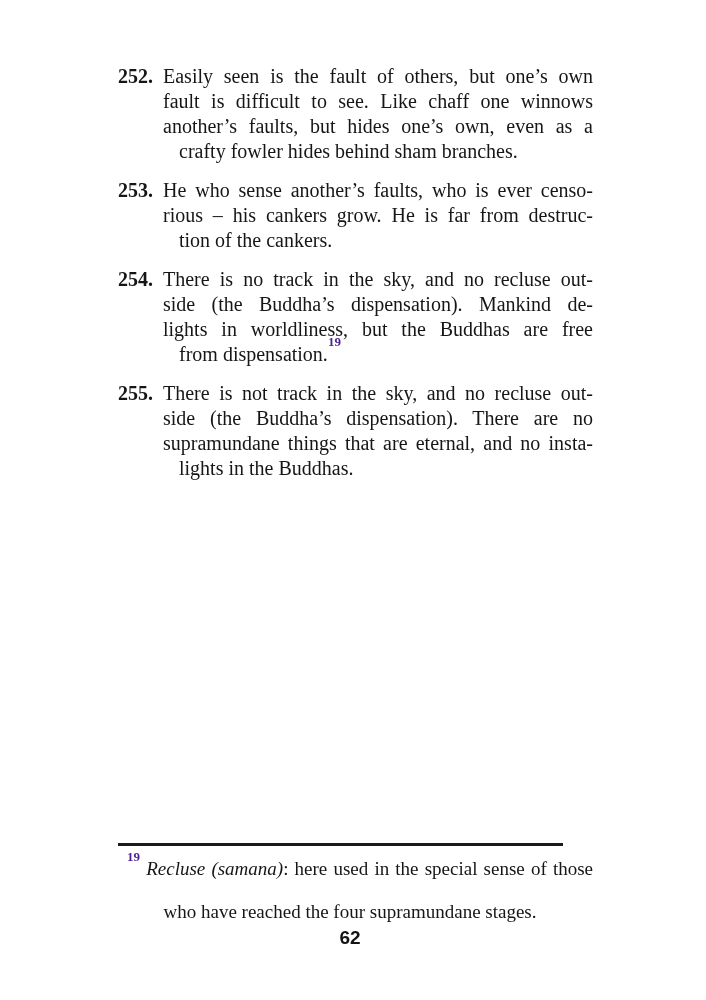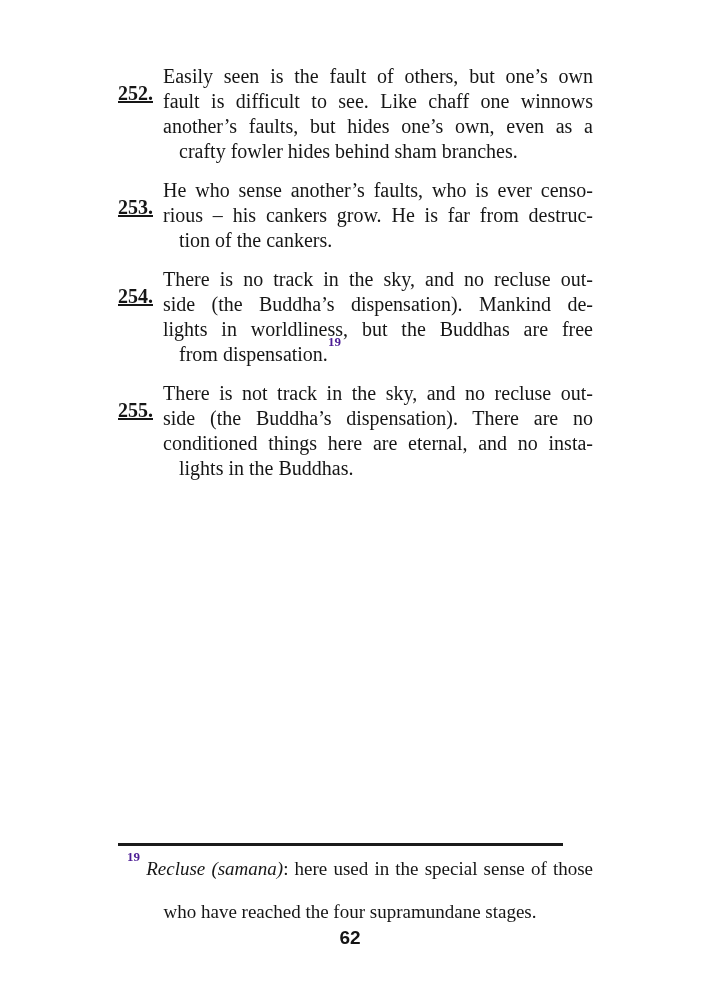--- a/index.html
+++ b/index.html
@@ -25,23 +25,22 @@
     position: relative;
     padding-left: 45px;
     font-size: 20px;
     line-height: 25px;
     margin: 0 0 14px 0;
   }
 
   .vnum {
     position: absolute;
     left: 0;
-    top: 17px;
+    top: 0;
     font-weight: bold;
-    text-decoration: underline;
   }
 
   .vline {
     white-space: nowrap;
   }
   .vline.just {
     text-align: justify;
     text-align-last: justify;
   }
   .vline.last {
@@ -130,21 +129,21 @@
       <div class="vline just">There is no track in the sky, and no recluse out-</div>
       <div class="vline just">side (the Buddha’s dispensation). Mankind de-</div>
       <div class="vline just">lights in worldliness, but the Buddhas are free</div>
       <div class="vline last"><span>from dispensation.</span><sup class="fnref">19</sup></div>
     </div>
 
     <div class="verse">
       <span class="vnum">255.</span>
       <div class="vline just">There is not track in the sky, and no recluse out-</div>
       <div class="vline just">side (the Buddha’s dispensation). There are no</div>
-      <div class="vline just">conditioned things here are eternal, and no insta-</div>
+      <div class="vline just">supramundane things that are eternal, and no insta-</div>
       <div class="vline last">lights in the Buddhas.</div>
     </div>
 
   </div>
 
   <div class="footer">
     <div class="footnote-rule"></div>
     <div class="footnote">
       <div class="fn-line1"><sup class="fnref">19</sup> <span class="fn-term">Recluse (samana)</span><span>: here used in the special sense of those</span></div>
       <div class="fn-line2">who have reached the four supramundane stages.</div>

